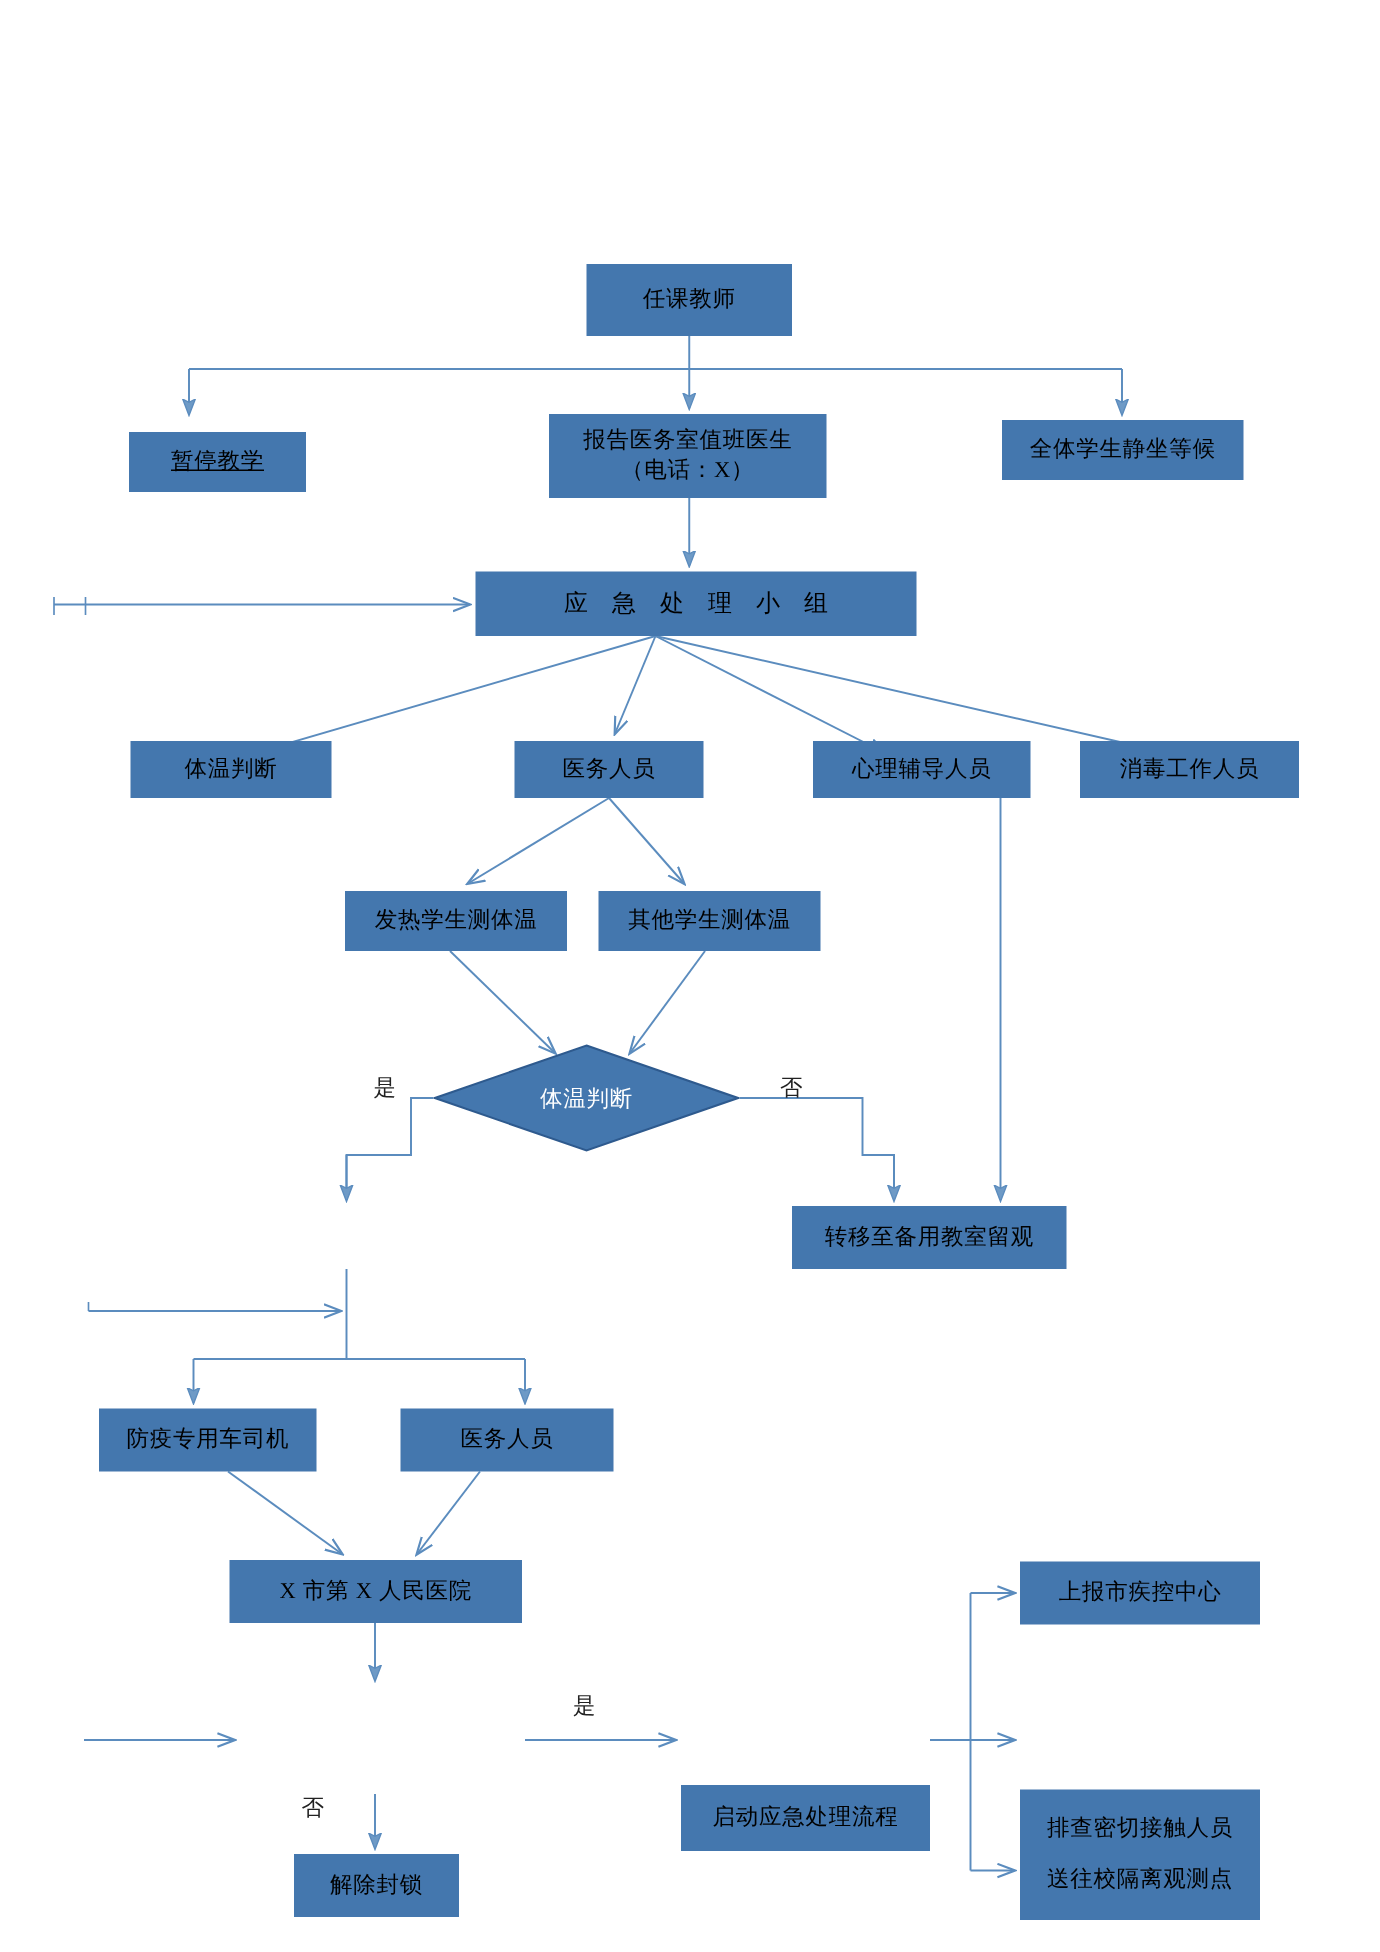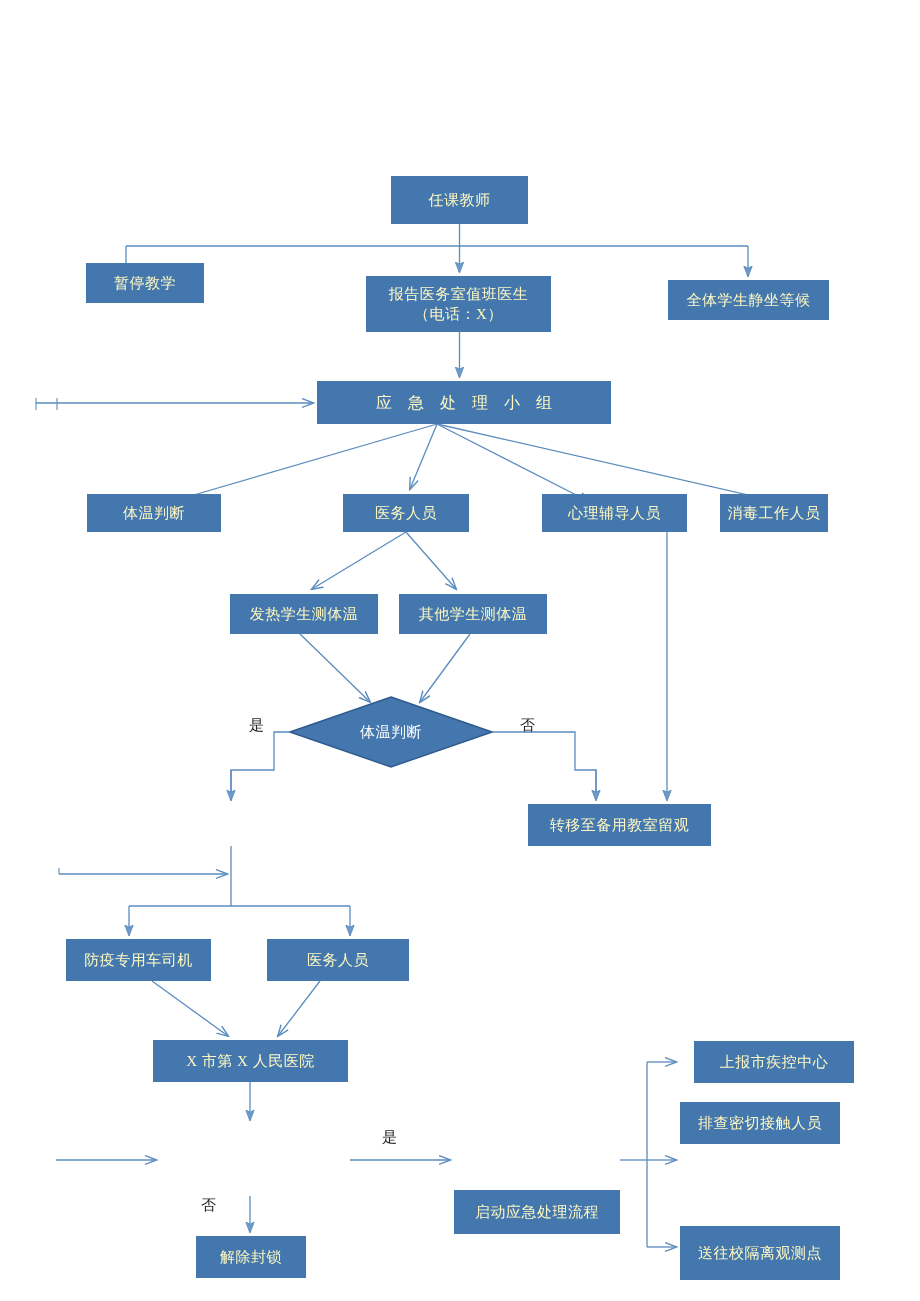--- a/index.html
+++ b/index.html
@@ -24,21 +24,21 @@
     width: 920px;
     height: 1301px;
     pointer-events: none;
   }
   .node {
     position: absolute;
     box-sizing: border-box;
     background: #4477AE;
     border: 1.6px solid #2A568B0;
     border-color: #2E5A8E;
-    color: #fef9c3;
+    color: #000000;
     display: flex;
     align-items: center;
     justify-content: center;
     text-align: center;
     line-height: 1.35;
     font-size: 15px;
     letter-spacing: 0.5px;
     z-index: 5;
     box-shadow: 0 0 0 0 rgba(0,0,0,0);
   }
@@ -153,21 +153,21 @@
       <path d="M647,1062 L676,1062" marker-end="url(#arr)"></path>
       <path d="M647,1160 L676,1160" marker-end="url(#arr)"></path>
       <path d="M647,1247 L676,1247" marker-end="url(#arr)"></path>
     </g>
   </svg>
 
   <div class="node" style="left:391px;top:176px;width:137px;height:48px;">
       <span>任课教师</span>
     </div>
 
-  <div class="node" style="left:86px;top:263px;width:118px;height:40px;">
+  <div class="node" style="left:86px;top:288px;width:118px;height:40px;text-decoration:underline;">
       <span>暂停教学</span>
     </div>
 
   <div class="node" style="left:366px;top:276px;width:185px;height:56px;flex-direction:column;">
     <span>报告医务室值班医生</span>
     <span class="line2">（电话：X）</span>
   </div>
 
   <div class="node" style="left:668px;top:280px;width:161px;height:40px;">
       <span>全体学生静坐等候</span>
@@ -182,21 +182,21 @@
     </div>
 
   <div class="node" style="left:343px;top:494px;width:126px;height:38px;">
       <span>医务人员</span>
     </div>
 
   <div class="node" style="left:542px;top:494px;width:145px;height:38px;">
       <span>心理辅导人员</span>
     </div>
 
-  <div class="node" style="left:720px;top:494px;width:108px;height:38px;">
+  <div class="node" style="left:720px;top:494px;width:146px;height:38px;">
       <span>消毒工作人员</span>
     </div>
 
   <div class="node" style="left:230px;top:594px;width:148px;height:40px;">
       <span>发热学生测体温</span>
     </div>
 
   <div class="node" style="left:399px;top:594px;width:148px;height:40px;">
       <span>其他学生测体温</span>
     </div>
@@ -223,25 +223,25 @@
 
   <div class="node" style="left:153px;top:1040px;width:195px;height:42px;">
       <span>X 市第 X 人民医院</span>
     </div>
 
 
   <div class="node" style="left:454px;top:1190px;width:166px;height:44px;">
       <span>启动应急处理流程</span>
     </div>
 
-  <div class="node" style="left:680px;top:1041px;width:160px;height:42px;margin-left:14px;">
+  <div class="node" style="left:680px;top:1041px;width:160px;height:42px;">
       <span>上报市疾控中心</span>
     </div>
 
-  <div class="node" style="left:680px;top:1102px;width:160px;height:42px;">
+  <div class="node" style="left:680px;top:1193px;width:160px;height:53px;">
       <span>排查密切接触人员</span>
     </div>
 
   <div class="node" style="left:680px;top:1226px;width:160px;height:54px;align-items:center;">
       <span>送往校隔离观测点</span>
     </div>
 
   <div class="node" style="left:196px;top:1236px;width:110px;height:42px;">
       <span>解除封锁</span>
     </div>

